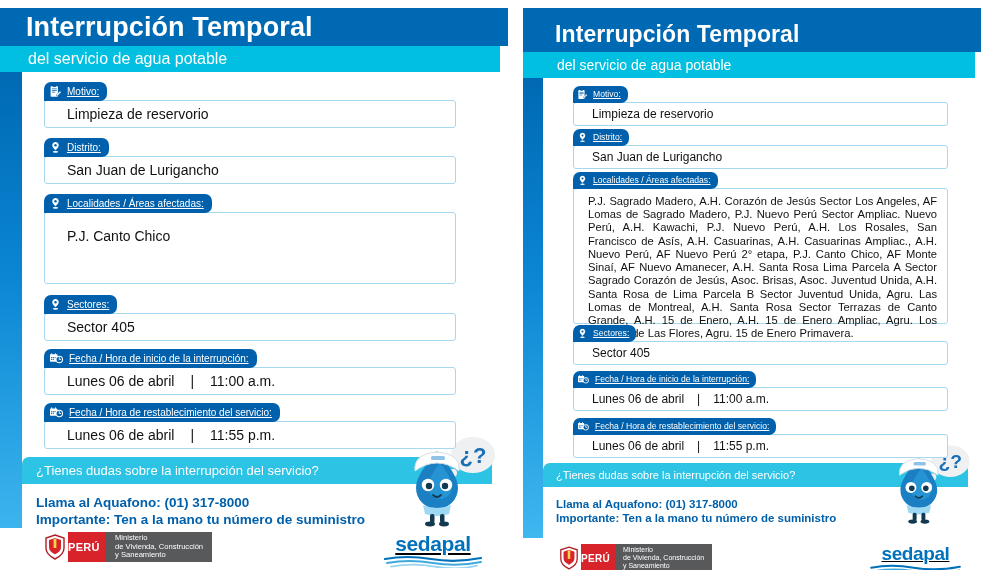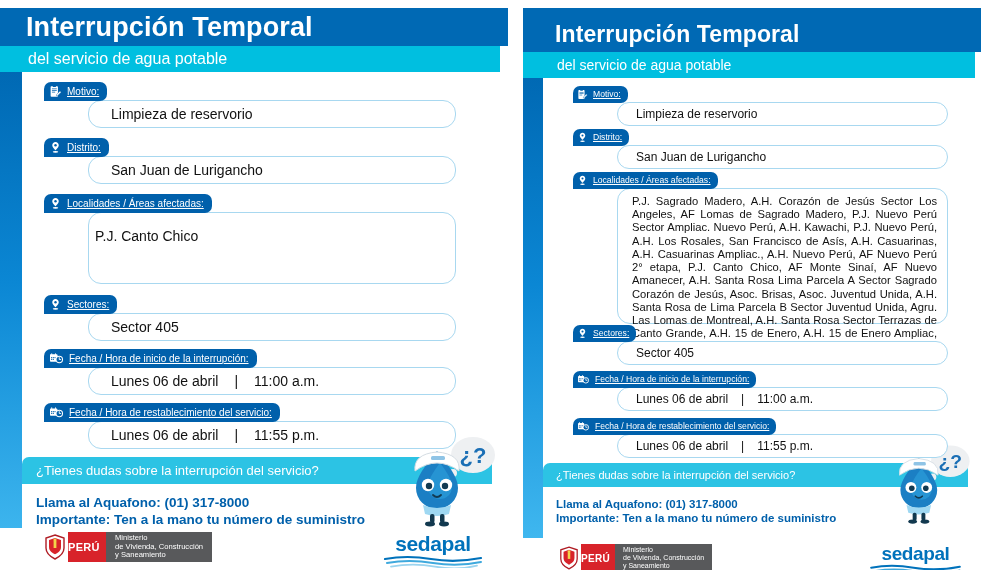--- a/index.html
+++ b/index.html
@@ -50,26 +50,25 @@
     color: #ffffff;
     border-radius: 7px 7px 7px 0;
     position: relative; z-index: 3;
     white-space: nowrap;
   }
   .pill .ico { display:inline-block; flex:0 0 auto; line-height:0; }
   .pill-label { line-height: 1; text-decoration: underline; }
 
   .valuebox {
     border: 1px solid #a8d8f0;
-    border-radius: 13px;
+    border-radius: 3px;
     background: #ffffff;
     color: #1a1a1a;
     position: relative;
     z-index: 1;
-    margin-left: 44px;
   }
   .valuebox .val { color:#111; }
   .val-justify { text-align: justify; text-justify: inter-word; }
 
   
   .help-wrap { position: relative; }
   .help-q {
     background: #2cc3e4;
     color: #ffffff;
     border-radius: 7px 7px 0 0;
@@ -88,21 +87,21 @@
   .footer { position: absolute; left:0; right:0; background:#ffffff; }
 
   .peru-logo { display:flex; align-items:center; }
   .peru-shield {
     background:#ffffff; display:flex; align-items:center; justify-content:center;
   }
   .peru-red { background:#d8232a; color:#fff; font-weight:bold; display:flex; align-items:center; justify-content:flex-start; letter-spacing:.3px;}
   .peru-gray { background:#58595b; color:#ffffff; display:flex; flex-direction:column; justify-content:center; }
   .peru-gray span { line-height:1.18; white-space:nowrap; }
 
-  .sedapal { text-align:center; }
+  .sedapal { text-align:center;text-decoration:underline; }
   .sedapal .word { color:#0072bb; font-weight:bold; letter-spacing:-.4px; line-height:1; }
 
   
   .mascot { position:absolute; }
 </style>
 </head>
 <body>
 
 <div class="stage">
 
@@ -161,21 +160,21 @@
         <div class="pill" style="height:19px; padding:0 8px 0 5px; font-size:10px;">
           <span class="ico">
             <svg width="13" height="13" viewBox="0 0 16 16">
                 <path d="M8 1.2c-2.2 0-4 1.8-4 4 0 2.6 4 6.3 4 6.3s4-3.7 4-6.3c0-2.2-1.8-4-4-4z" fill="#fff"></path>
                 <circle cx="8" cy="5.2" r="1.5" fill="#0060ab"></circle>
                 <ellipse cx="8" cy="13.3" rx="3.4" ry="1.1" fill="#fff"></ellipse>
               </svg>
           </span>
           <span class="pill-label">Localidades / Áreas afectadas:</span>
         </div>
-        <div class="valuebox" style="margin-top:-2px; height:72px; padding:14px 14px 8px 6px;">
+        <div class="valuebox" style="margin-top:-2px; height:72px; padding:14px 14px 8px 22px;">
           <span class="val" style="font-size:14px;">P.J. Canto Chico</span>
         </div>
       </div>
 
       <div class="field" style="position:absolute; left:44px; top:223px; width:412px;">
         <div class="pill" style="height:19px; padding:0 8px 0 5px; font-size:10px;">
           <span class="ico">
             <svg width="13" height="13" viewBox="0 0 16 16">
                 <path d="M8 1.2c-2.2 0-4 1.8-4 4 0 2.6 4 6.3 4 6.3s4-3.7 4-6.3c0-2.2-1.8-4-4-4z" fill="#fff"></path>
                 <circle cx="8" cy="5.2" r="1.5" fill="#0060ab"></circle>

